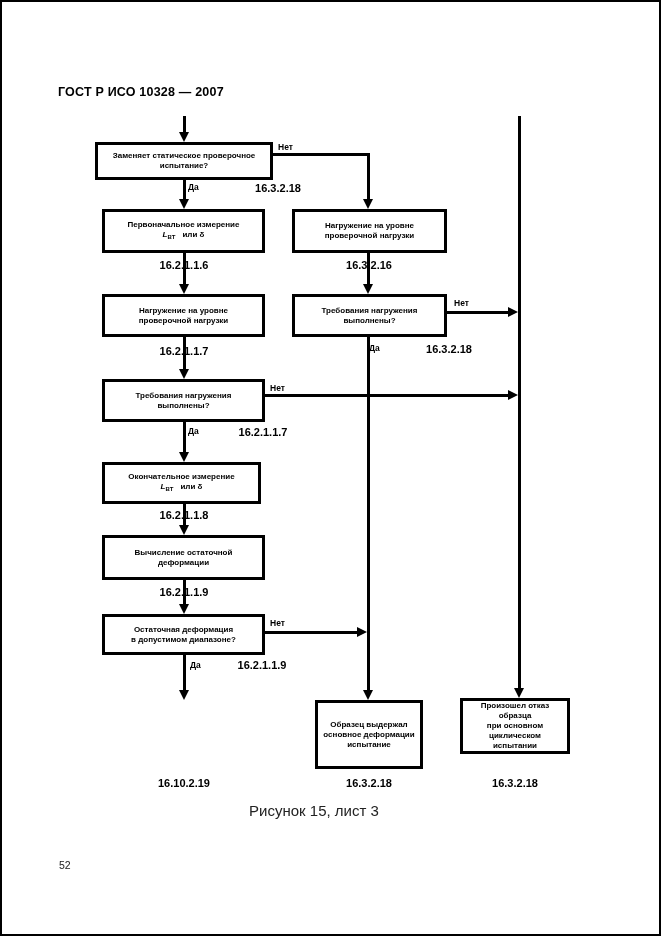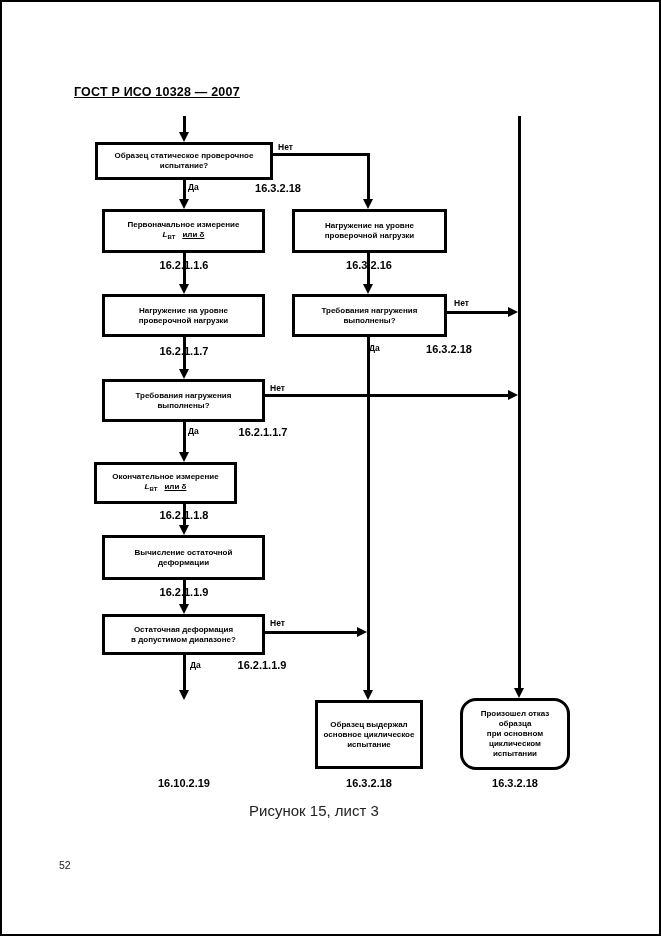--- a/index.html
+++ b/index.html
@@ -14,39 +14,39 @@
   .vline{position:absolute;width:3px;background:#000;}
   .hline{position:absolute;height:3px;background:#000;}
   .arr-d{position:absolute;width:0;height:0;border-left:5px solid transparent;
          border-right:5px solid transparent;border-top:10px solid #000;}
   .arr-r{position:absolute;width:0;height:0;border-top:5px solid transparent;
          border-bottom:5px solid transparent;border-left:10px solid #000;}
   .lbl{position:absolute;font-weight:bold;font-size:8.5px;}
   .ref{position:absolute;font-weight:bold;font-size:11px;text-align:center;width:64px;}
   .fvar{font-style:italic;}
   .fsub{font-size:6px;vertical-align:-2px;font-style:normal;}
-  .frest{margin-left:7px;text-decoration:underline;}
+  .frest{margin-left:7px;}
   .caption{position:absolute;font-size:15px;color:#222;text-align:center;width:160px;}
   .pagenum{position:absolute;font-size:10.5px;color:#222;}
 </style>
 </head>
 <body>
 
 <div id="page">
 
-  <div class="hdr" style="left:72px;top:83px;text-decoration:underline;">ГОСТ Р ИСО 10328 — 2007</div>
+  <div class="hdr" style="left:56px;top:83px;">ГОСТ Р ИСО 10328 — 2007</div>
 
   <div class="vline" style="left:181px;top:114px;height:18px;"></div>
   <div class="arr-d" style="left:177px;top:130px;"></div>
 
   <div class="vline" style="left:516px;top:114px;height:572px;"></div>
   <div class="arr-d" style="left:512px;top:686px;"></div>
 
   <div class="box" style="left:93px;top:140px;width:178px;height:38px;">
-    <div class="prel">Образец статическое проверочное
+    <div class="prel">Заменяет статическое проверочное
 испытание?</div>
   </div>
   <div class="lbl" style="left:276px;top:140px;">Нет</div>
   <div class="lbl" style="left:186px;top:180px;">Да</div>
   <div class="ref" style="left:244px;top:180px;">16.3.2.18</div>
 
   <div class="hline" style="left:270px;top:151px;width:98px;"></div>
   <div class="vline" style="left:365px;top:151px;height:46px;"></div>
   <div class="arr-d" style="left:361px;top:197px;"></div>
 
@@ -99,21 +99,21 @@
   </div>
   <div class="lbl" style="left:268px;top:381px;">Нет</div>
   <div class="hline" style="left:263px;top:392px;width:243px;"></div>
   <div class="arr-r" style="left:506px;top:388px;"></div>
   <div class="lbl" style="left:186px;top:424px;">Да</div>
   <div class="ref" style="left:229px;top:424px;">16.2.1.1.7</div>
 
   <div class="vline" style="left:181px;top:420px;height:30px;"></div>
   <div class="arr-d" style="left:177px;top:450px;"></div>
 
-  <div class="box" style="left:92px;top:460px;width:143px;height:42px;">
+  <div class="box" style="left:100px;top:460px;width:159px;height:42px;">
     <div>
       <div>Окончательное измерение</div>
       <div><span class="fvar">L</span><span class="fsub">BT</span><span class="frest">или δ</span></div>
     </div>
   </div>
   <div class="ref" style="left:150px;top:507px;">16.2.1.1.8</div>
 
   <div class="vline" style="left:181px;top:502px;height:21px;"></div>
   <div class="arr-d" style="left:177px;top:523px;"></div>
 
@@ -136,26 +136,26 @@
   <div class="lbl" style="left:188px;top:658px;">Да</div>
   <div class="ref" style="left:228px;top:657px;">16.2.1.1.9</div>
 
   <div class="vline" style="left:181px;top:653px;height:35px;"></div>
   <div class="arr-d" style="left:177px;top:688px;"></div>
 
   <div class="ref" style="left:150px;top:775px;">16.10.2.19</div>
 
   <div class="box" style="left:313px;top:698px;width:108px;height:69px;">
     <div class="prel">Образец выдержал
-основное циклическое
+основное деформации
 испытание</div>
   </div>
   <div class="ref" style="left:335px;top:775px;">16.3.2.18</div>
 
-  <div class="box" style="left:458px;top:696px;width:110px;height:72px;border-radius:16px;">
+  <div class="box" style="left:458px;top:696px;width:110px;height:56px;">
     <div class="prel">Произошел отказ
 образца
 при основном
 циклическом
 испытании</div>
   </div>
   <div class="ref" style="left:481px;top:775px;">16.3.2.18</div>
 
   <div class="caption" style="left:232px;top:800px;">Рисунок 15, лист 3</div>
   <div class="pagenum" style="left:57px;top:857px;">52</div>

